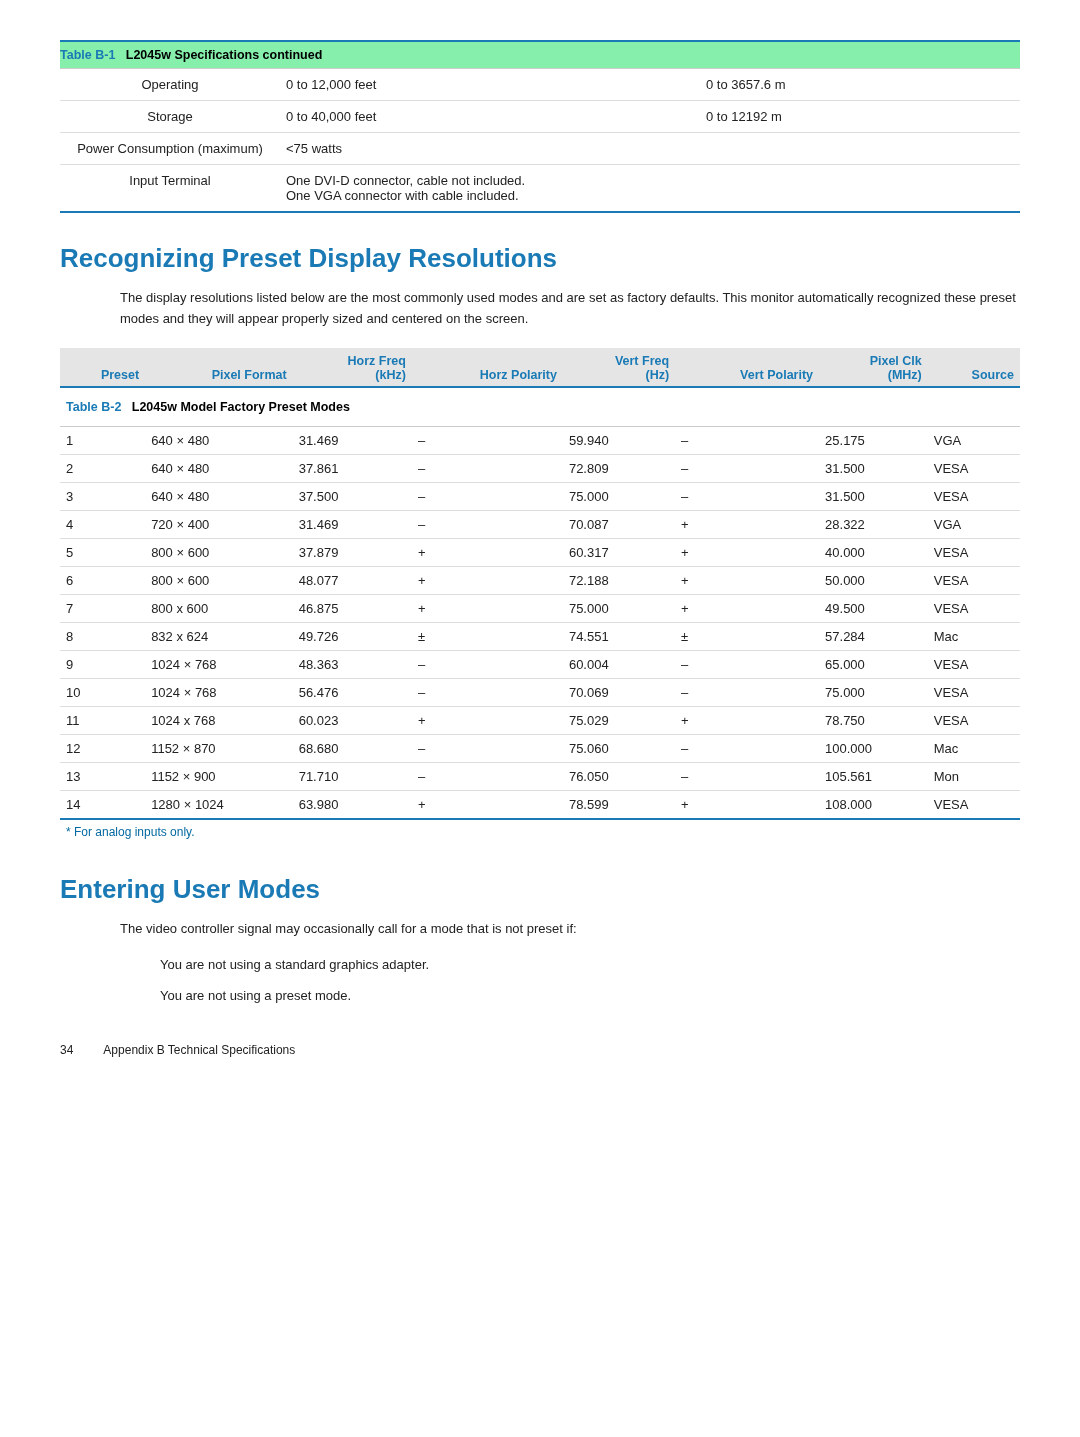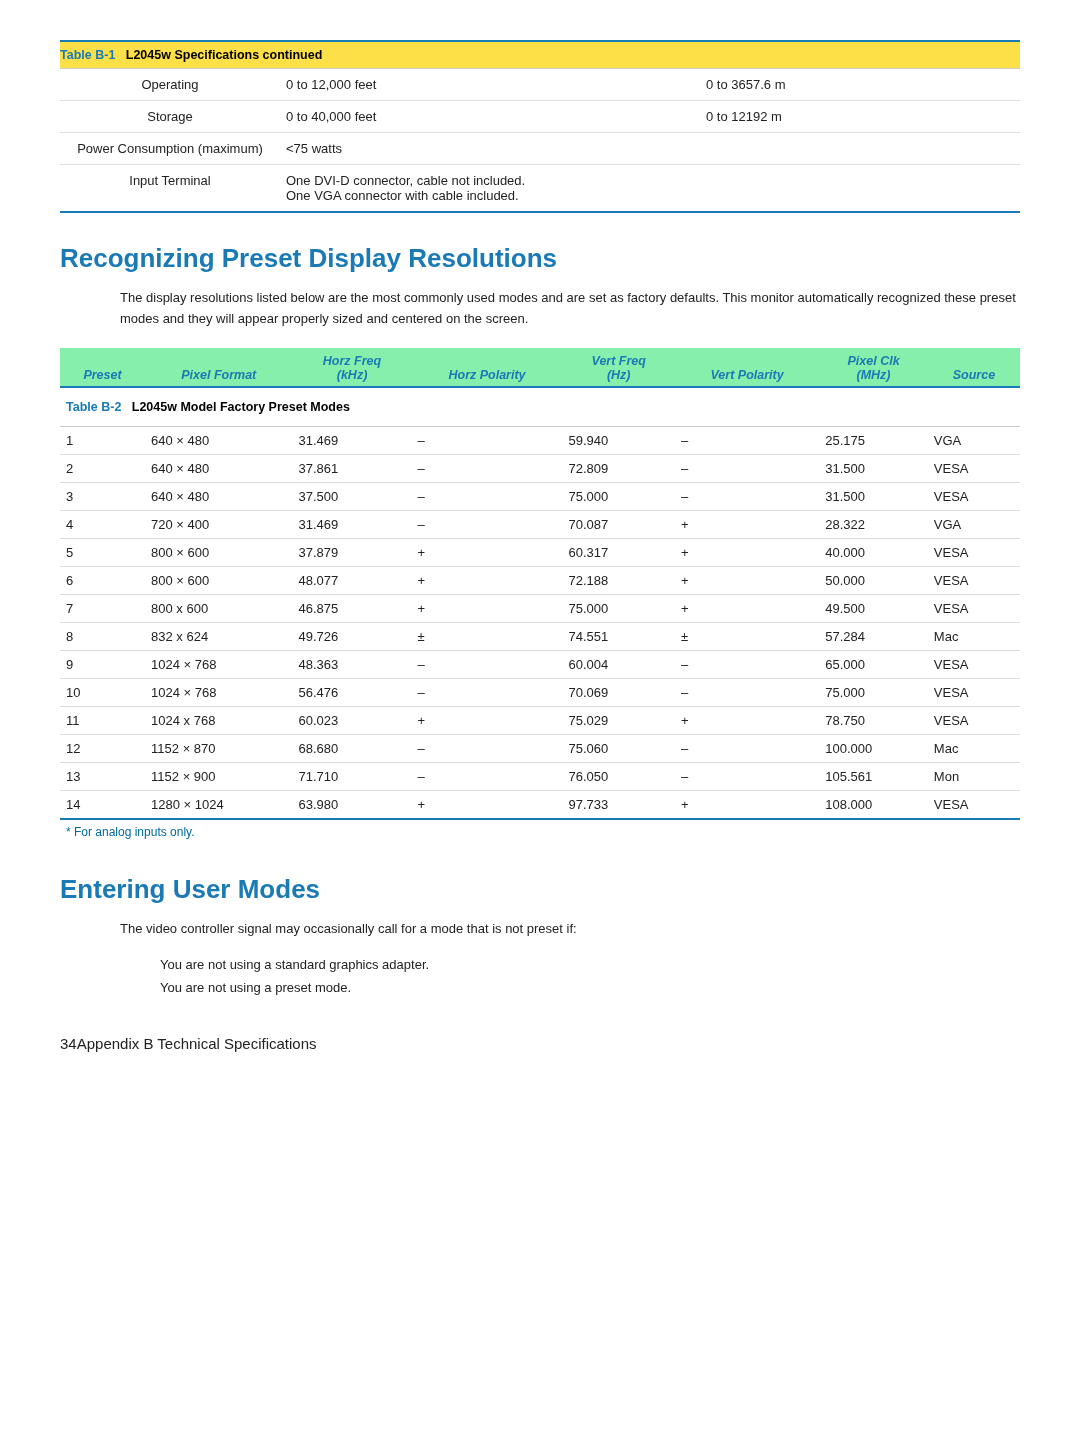--- a/index.html
+++ b/index.html
@@ -13,21 +13,21 @@
       min-height: 1437px;
     }
 
     
     .specs-table {
       width: 100%;
       border-collapse: collapse;
       margin-bottom: 30px;
     }
     .specs-table .table-title {
-      background: #fde047;
+      background: #86efac;
       padding: 6px 0 6px 0;
       font-size: 12.5px;
       font-weight: bold;
       color: #000;
       border-top: 2px solid #1a7ab5;
       border-bottom: 1px solid #ccc;
     }
     .specs-table .table-title span.tbl-label {
       color: #1a7ab5;
     }
@@ -84,29 +84,28 @@
       font-weight: bold;
       color: #000;
       border-top: 2px solid #1a7ab5;
       border-bottom: 1px solid #ccc;
       background: #fff;
     }
     .preset-table .table-title-row td span.tbl-label {
       color: #1a7ab5;
     }
     .preset-table thead.header-row th {
-      background: #86efac;
+      background: #e5e5e5;
       color: #1a7ab5;
       font-weight: bold;
       font-size: 12.5px;
       padding: 6px 6px 4px 6px;
       border-bottom: 1px solid #ccc;
-      text-align: center;
+      text-align: right;
       vertical-align: bottom;
-      font-style: italic;
     }
     .preset-table tbody tr {
       border-bottom: 1px solid #ddd;
     }
     .preset-table tbody tr:last-child {
       border-bottom: none;
     }
     .preset-table tbody td {
       padding: 6px 6px;
       font-size: 13px;
@@ -115,24 +114,25 @@
     .preset-table tfoot td {
       font-size: 12px;
       padding: 5px 6px;
       color: #0369a1;
       border-top: 2px solid #1a7ab5;
     }
 
     
     .page-footer {
       margin-top: 40px;
-      font-size: 15px;
+      font-size: 12px;
       color: #222;
       display: flex;
       align-items: center;
+      gap: 30px;
     }
   </style>
 </head>
 <body>
 
 <table class="specs-table">
   <tbody>
       <tr>
     <td colspan="3" class="table-title">
       <span class="tbl-label">Table B-1</span>
@@ -319,38 +319,38 @@
         <td>76.050</td>
         <td>–</td>
         <td>105.561</td>
         <td>Mon</td>
       </tr>
       <tr>
         <td>14</td>
         <td>1280 × 1024</td>
         <td>63.980</td>
         <td>+</td>
-        <td>97.733</td>
+        <td>78.599</td>
         <td>+</td>
         <td>108.000</td>
         <td>VESA</td>
       </tr>
     </tbody>
   <tfoot>
     <tr>
       <td colspan="8">* For analog inputs only.</td>
     </tr>
   </tfoot>
 </table>
 
 <h1 class="section-heading" style="margin-top:30px;">Entering User Modes</h1>
 
 <p class="section-intro">The video controller signal may occasionally call for a mode that is not preset if:</p>
 
 <div style="margin-left: 100px; margin-top: 10px;">
-  <p style="margin-bottom: 8px;">You are not using a standard graphics adapter.</p>
+  <p style="margin-bottom: 16px;">You are not using a standard graphics adapter.</p>
   <p>You are not using a preset mode.</p>
 </div>
 
 <div class="page-footer">
   <span>34</span>
   <span>Appendix B   Technical Specifications</span>
 </div>
 
 </body></html>

